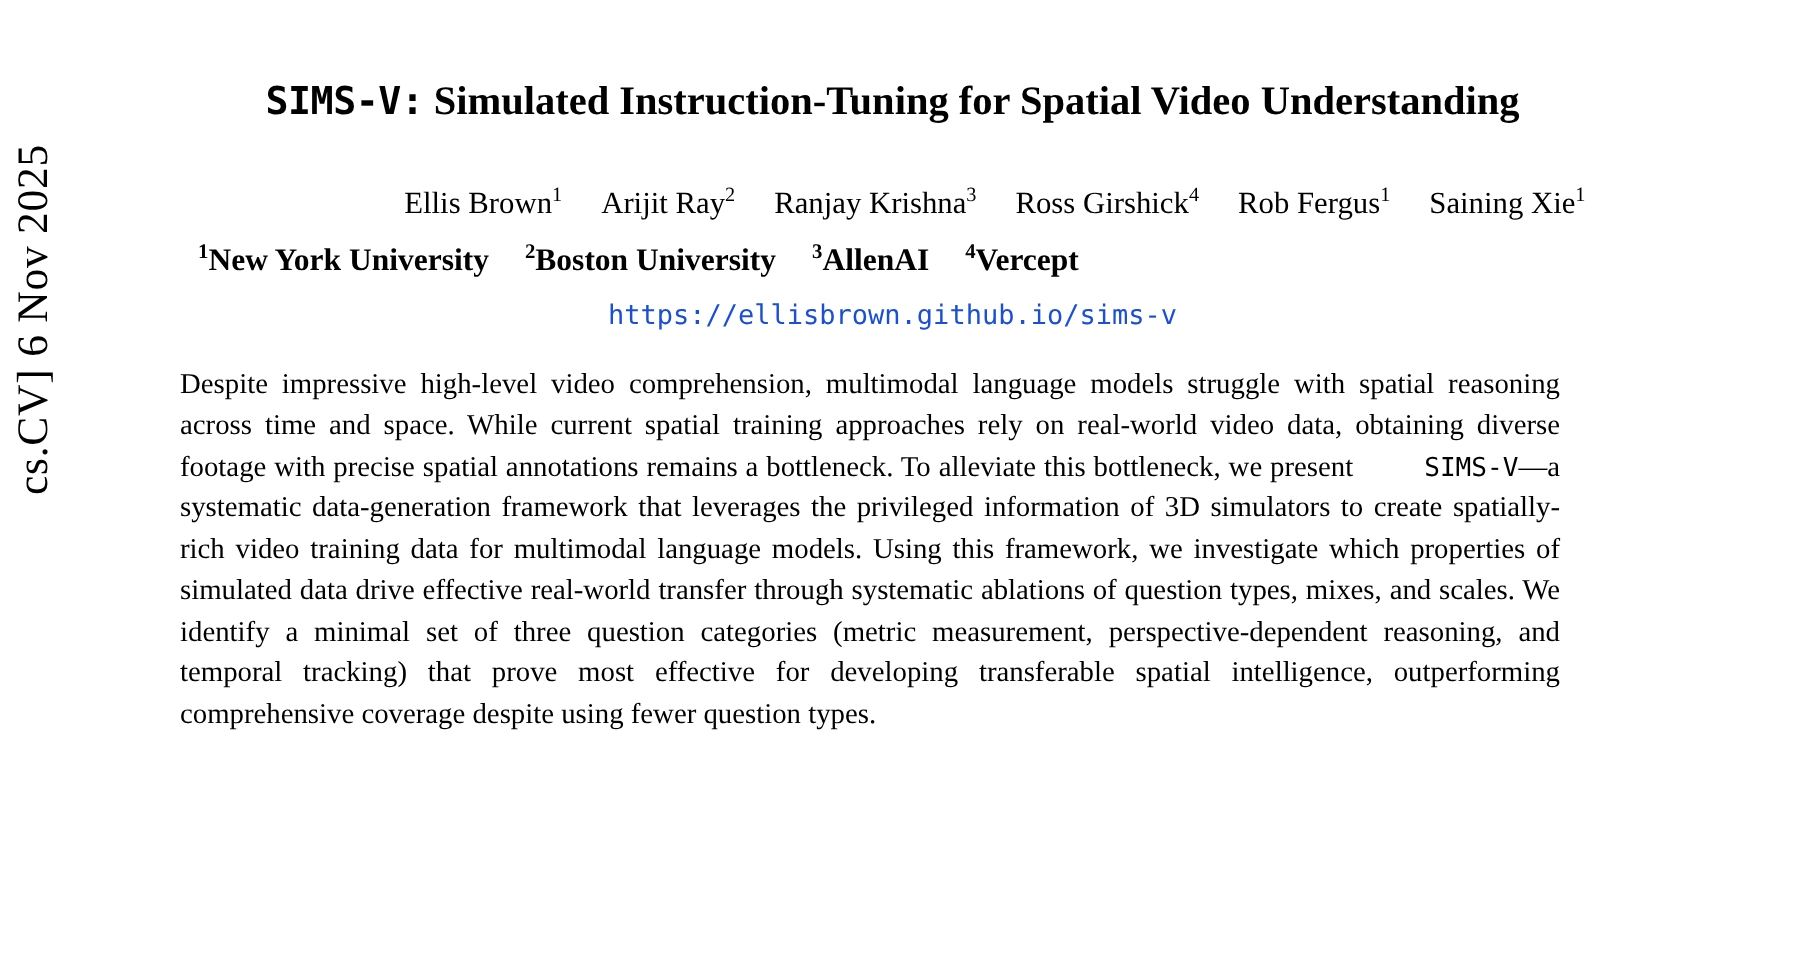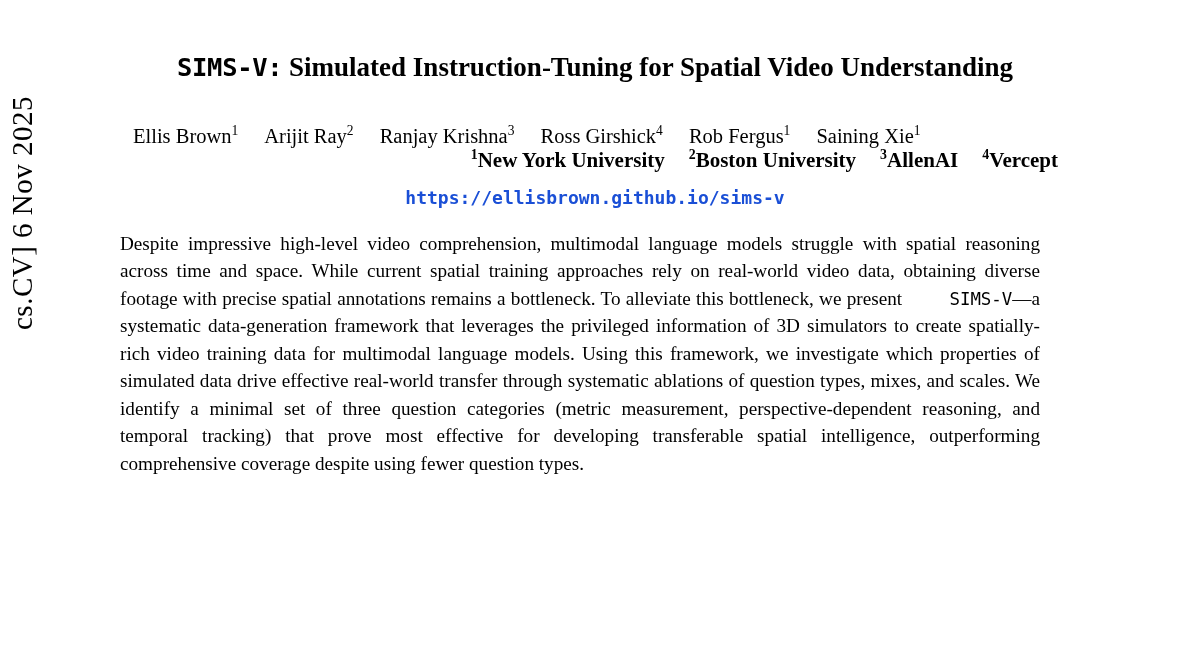--- a/index.html
+++ b/index.html
@@ -49,49 +49,49 @@
   }
   .title .title-serif {
     font-family: "Liberation Serif", serif;
     font-weight: bold;
     font-size: 27px;
     letter-spacing: 0;
   }
 
   .authors {
     margin-top: 42px;
-    text-align: left;
+    text-align: right;
     font-size: 20.5px;
   }
   .authors .author {
     display: inline-block;
     margin: 0 13px;
     white-space: nowrap;
   }
   sup {
     font-size: 0.66em;
     vertical-align: super;
     line-height: 0;
   }
 
   .affiliations {
-    text-align: right;
+    margin-top: 13px;
+    text-align: left;
     font-size: 21px;
     font-weight: bold;
   }
   .affiliations .aff {
     display: inline-block;
     margin: 0 12px;
     white-space: nowrap;
   }
 
   .url-line {
     margin-top: 14px;
     text-align: center;
-    font-weight: bold;
   }
   .url-link {
     font-family: "DejaVu Sans Mono", monospace;
     font-size: 18px;
     color: #1a4fd6;
     text-decoration: none;
   }
 
   .abstract-heading {
     margin-top: 48px;

